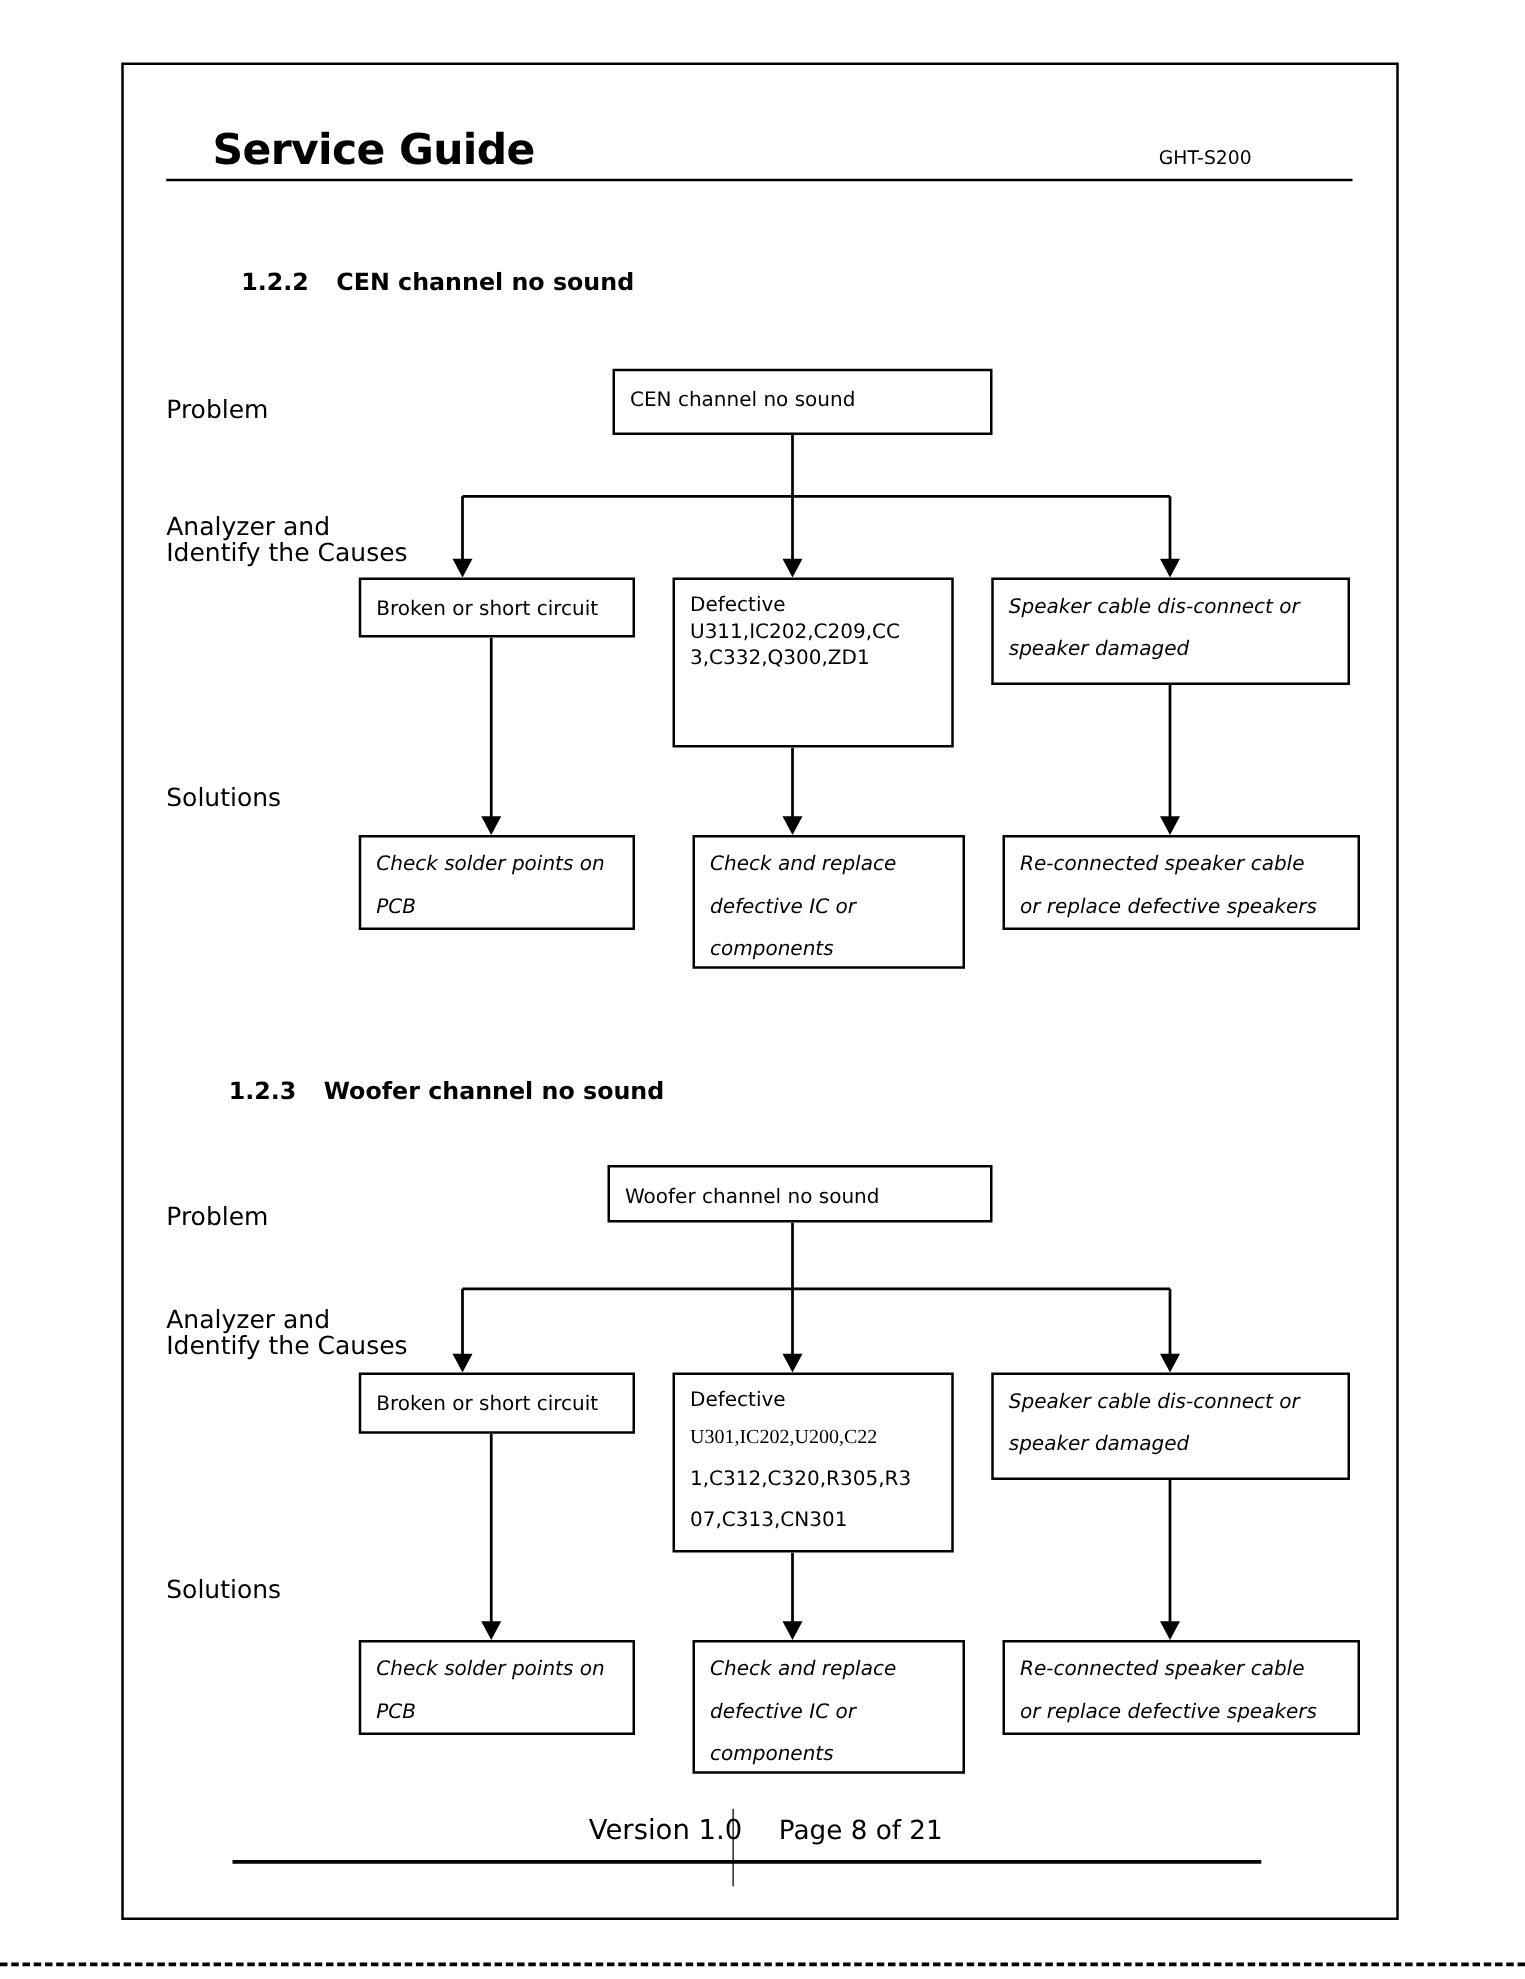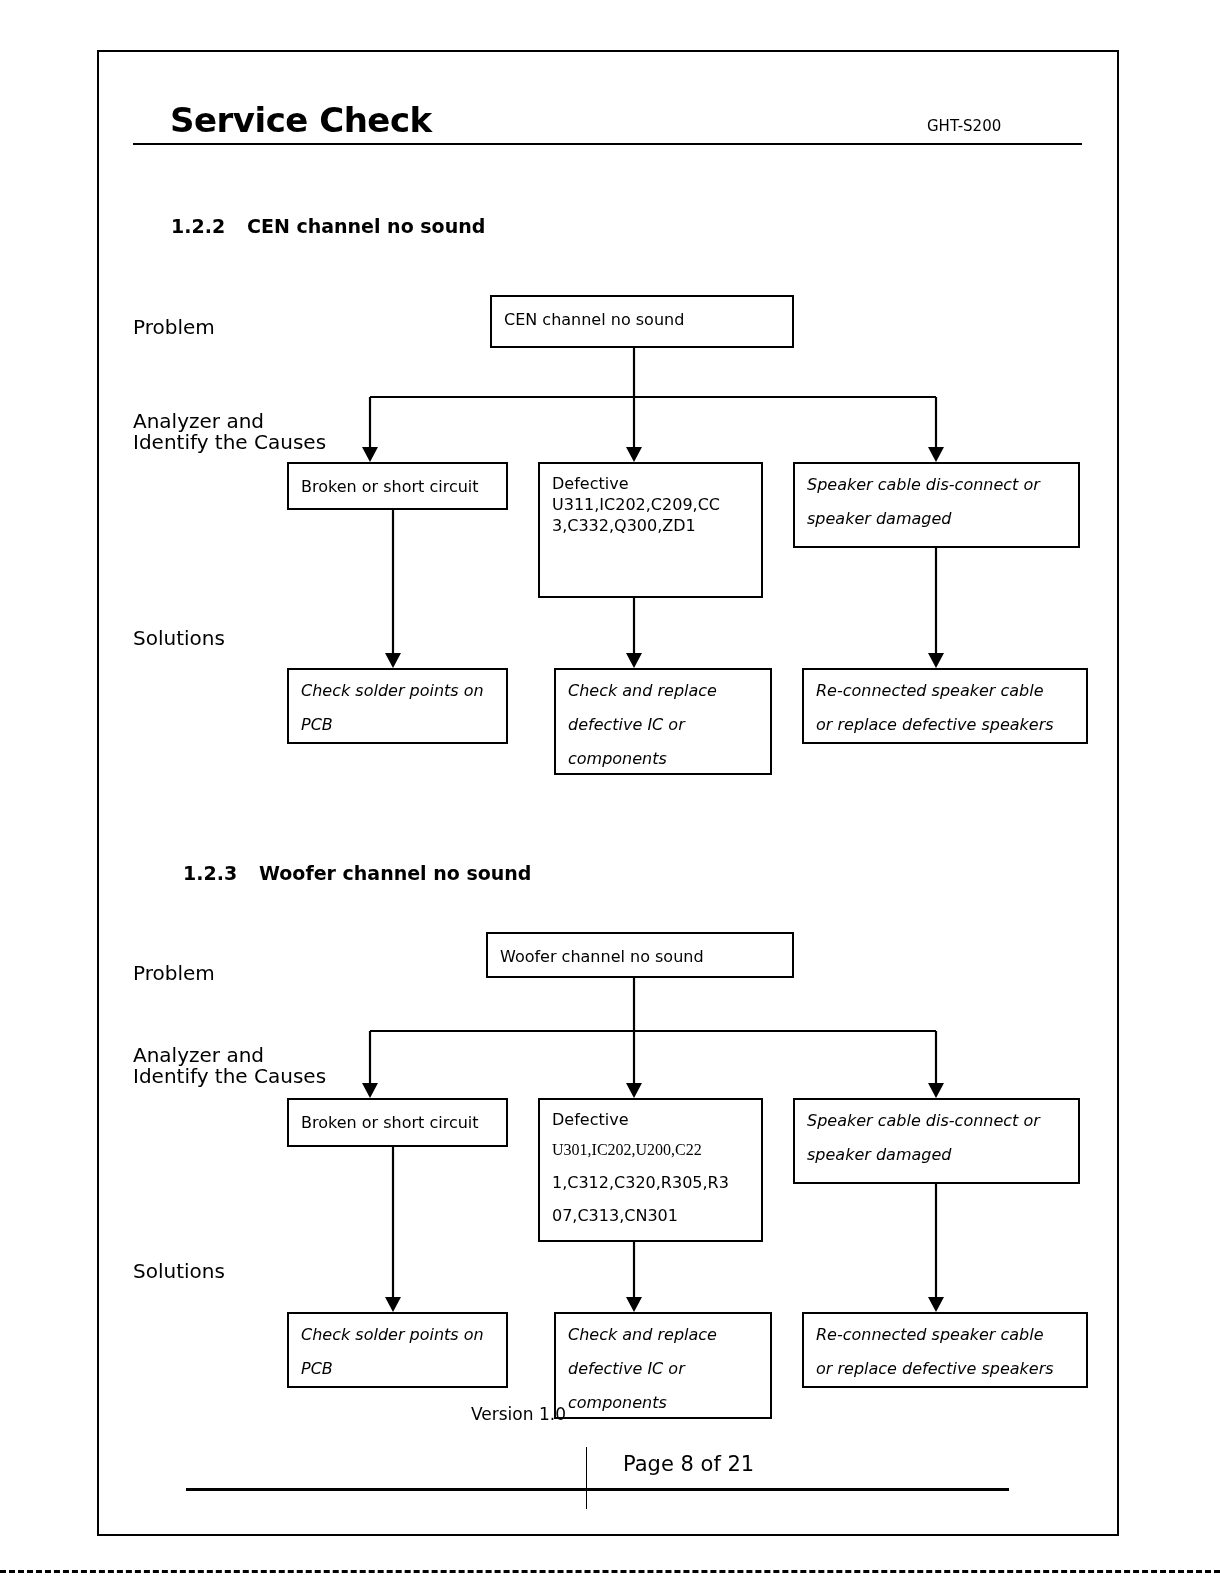--- a/index.html
+++ b/index.html
@@ -65,21 +65,21 @@
 
   
   .section-heading {
     position: absolute;
     font-weight: bold;
     font-size: 19px;
     white-space: nowrap;
   }
   .section-heading .num { display: inline-block; width: 76px; }
 
-  #heading-122 { left: 171px; top: 215px; }
+  #heading-122 { left: 193px; top: 215px; }
   #heading-123 { left: 183px; top: 862px; }
 
   
   .row-label {
     position: absolute;
     font-size: 20px;
     line-height: 21px;
     white-space: pre-line;
   }
 
@@ -104,22 +104,22 @@
     top: 0;
     width: 1220px;
     height: 1583px;
     pointer-events: none;
   }
 
   
   #footer-version {
     position: absolute;
     left: 471px;
-    top: 1404px;
-    font-size: 17px;
+    top: 1452px;
+    font-size: 22px;
     white-space: nowrap;
   }
   #footer-page {
     position: absolute;
     left: 623px;
     top: 1452px;
     font-size: 21px;
     white-space: nowrap;
   }
   #footer-rule {
@@ -138,21 +138,21 @@
     height: 62px;
     border-left: 1.5px solid #000;
   }
 </style>
 </head>
 <body>
 
 <div id="page-frame"></div>
 <div id="bottom-dashed"></div>
 
-<div id="doc-title">Service Check</div>
+<div id="doc-title">Service Guide</div>
 <div id="doc-model">GHT-S200</div>
 <div id="header-rule"></div>
 
 <div class="section-heading" id="heading-122">
   <span class="num">1.2.2</span><span>CEN channel no sound</span>
 </div>
 
 <div class="row-label" style="left:133px; top:317px;">Problem</div>
 <div class="row-label" style="left:133px; top:411px;">Analyzer and
 Identify the Causes</div>

